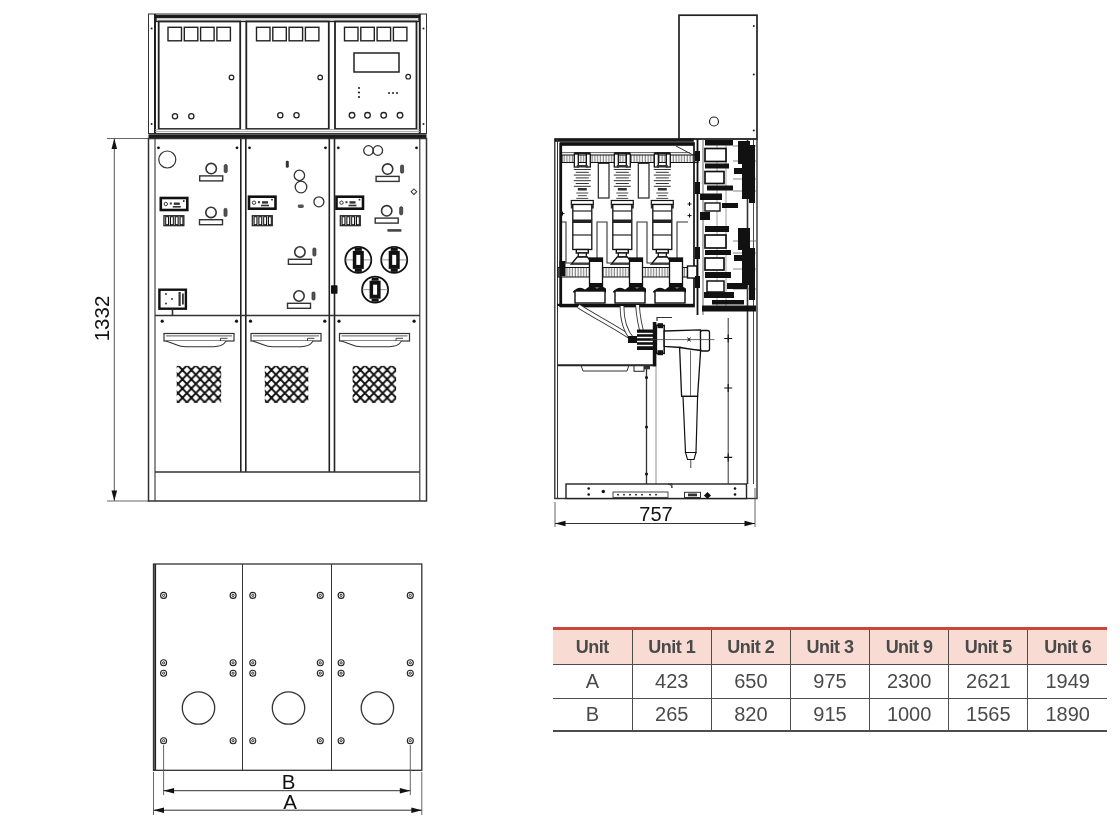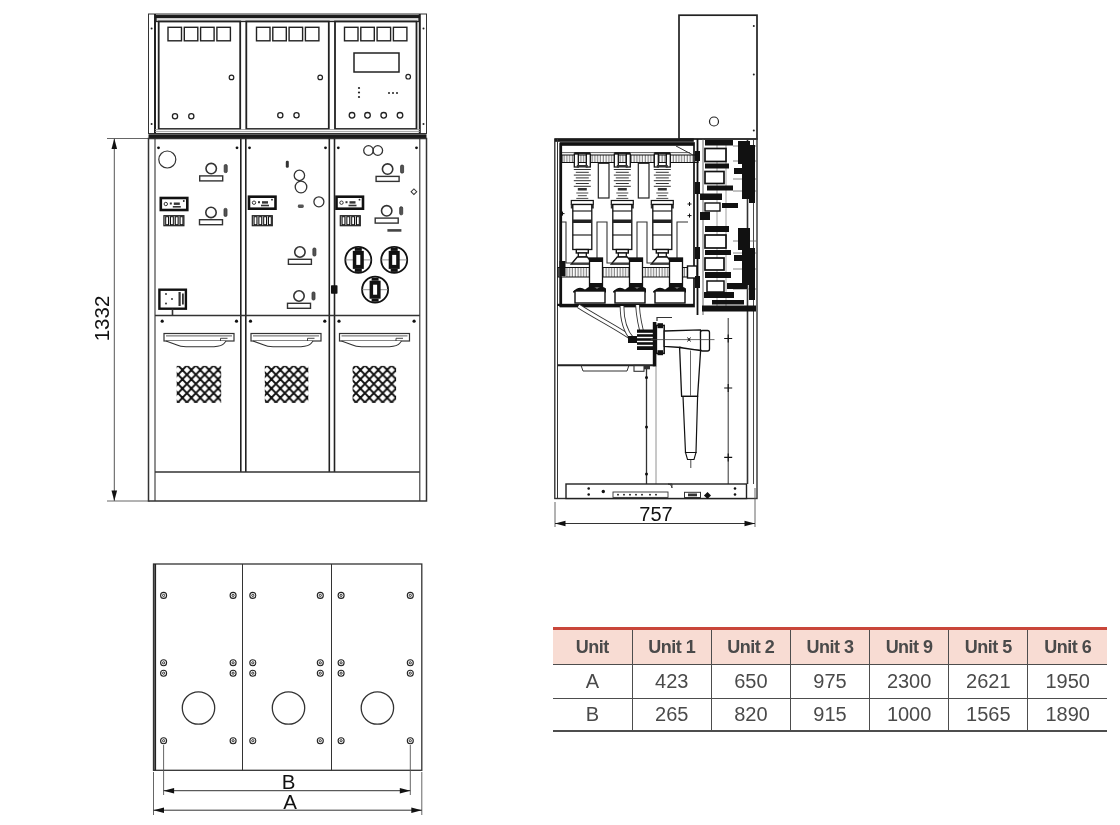--- a/index.html
+++ b/index.html
@@ -608,21 +608,21 @@
           <td>Unit 5</td>
           <td>Unit 6</td>
         </tr>
 <tr class="ra">
           <td>A</td>
           <td>423</td>
           <td>650</td>
           <td>975</td>
           <td>2300</td>
           <td>2621</td>
-          <td>1950</td>
+          <td>1949</td>
         </tr>
 <tr class="rb">
           <td>B</td>
           <td>265</td>
           <td>820</td>
           <td>915</td>
           <td>1000</td>
           <td>1565</td>
           <td>1890</td>
         </tr>

